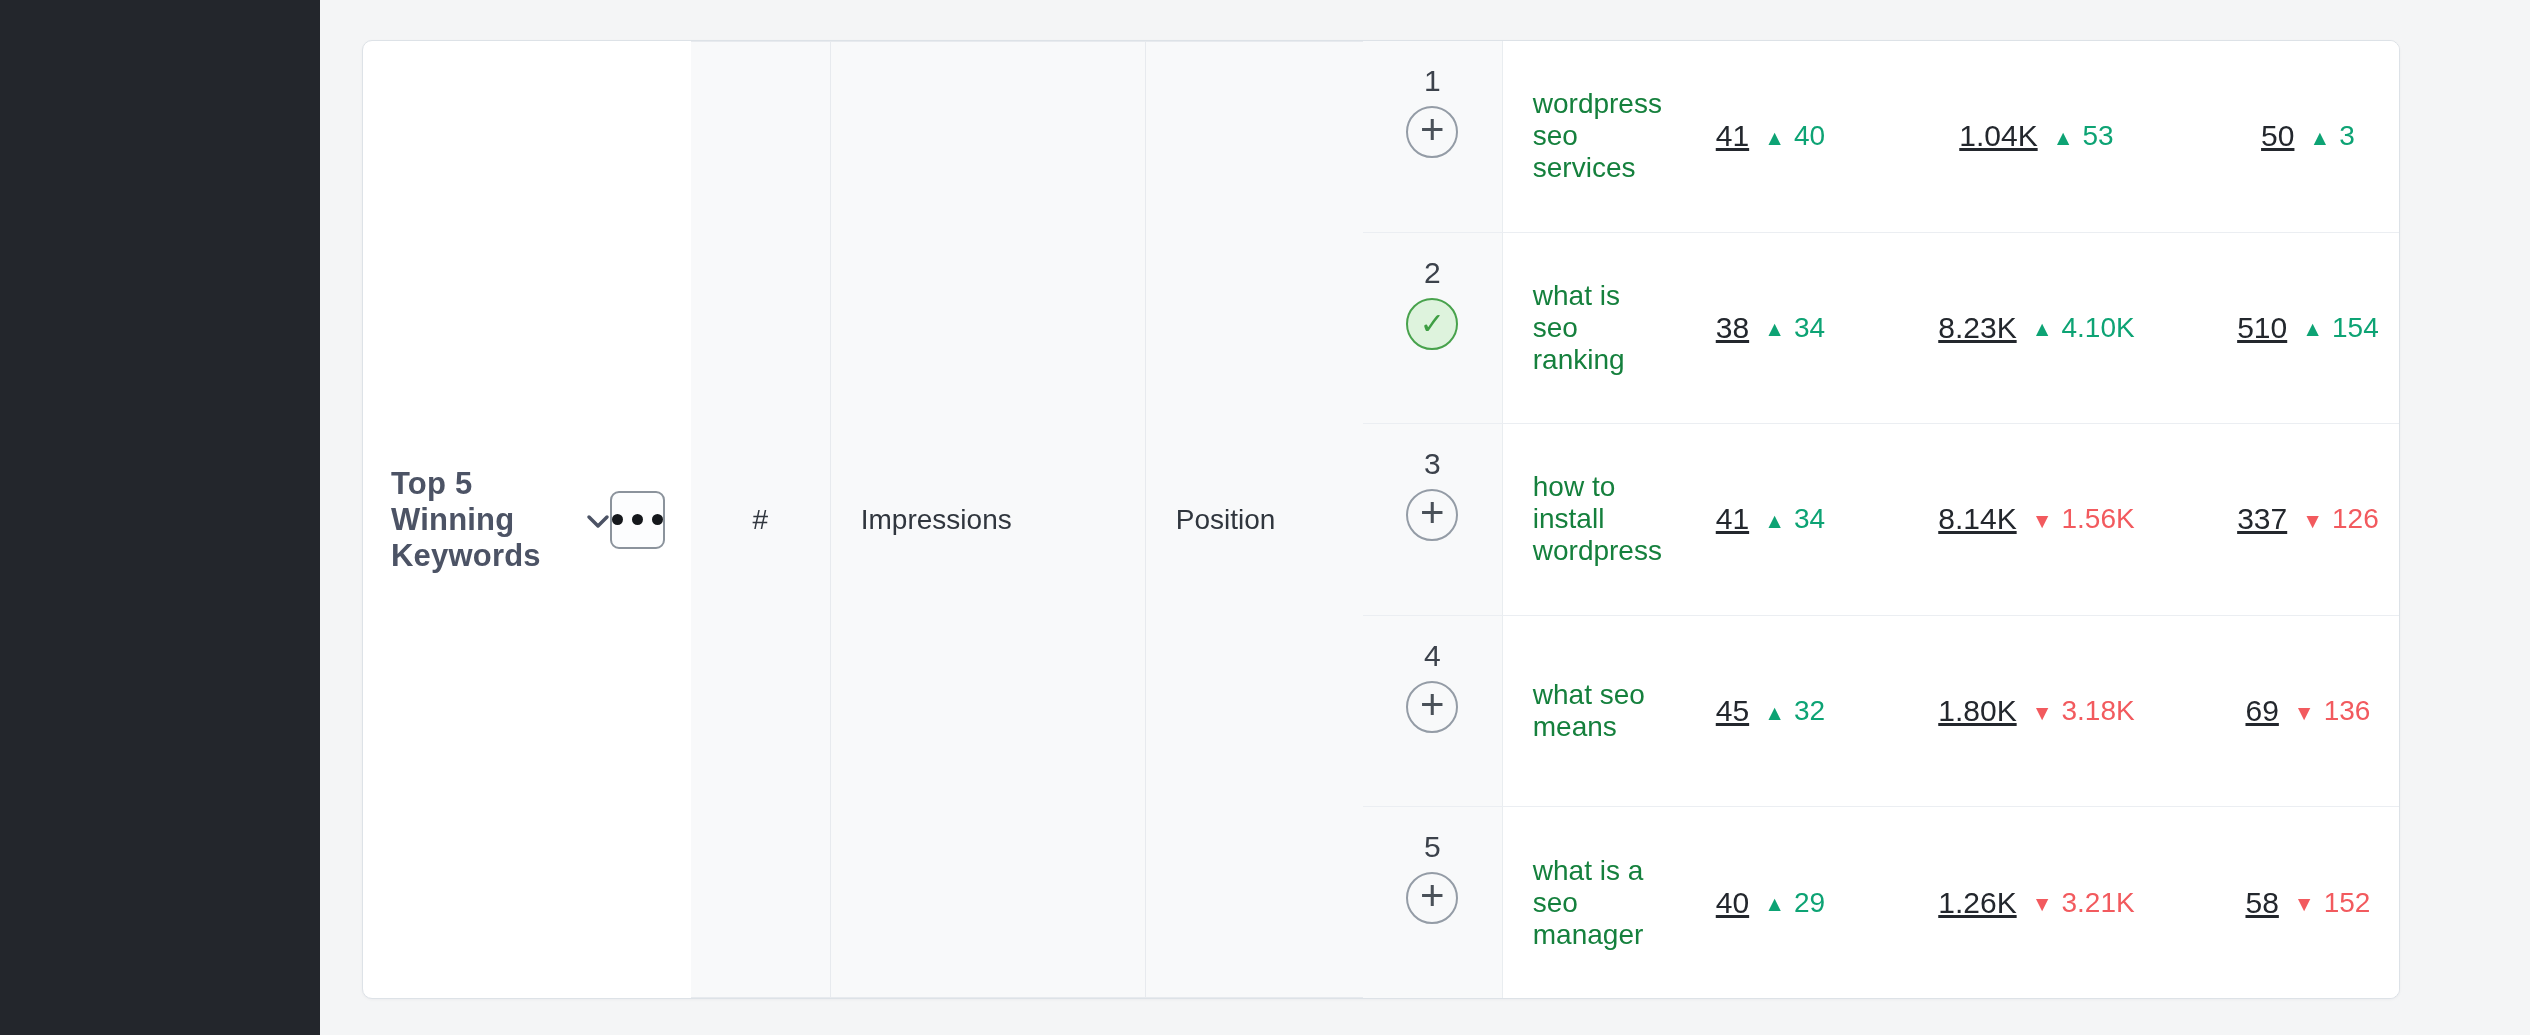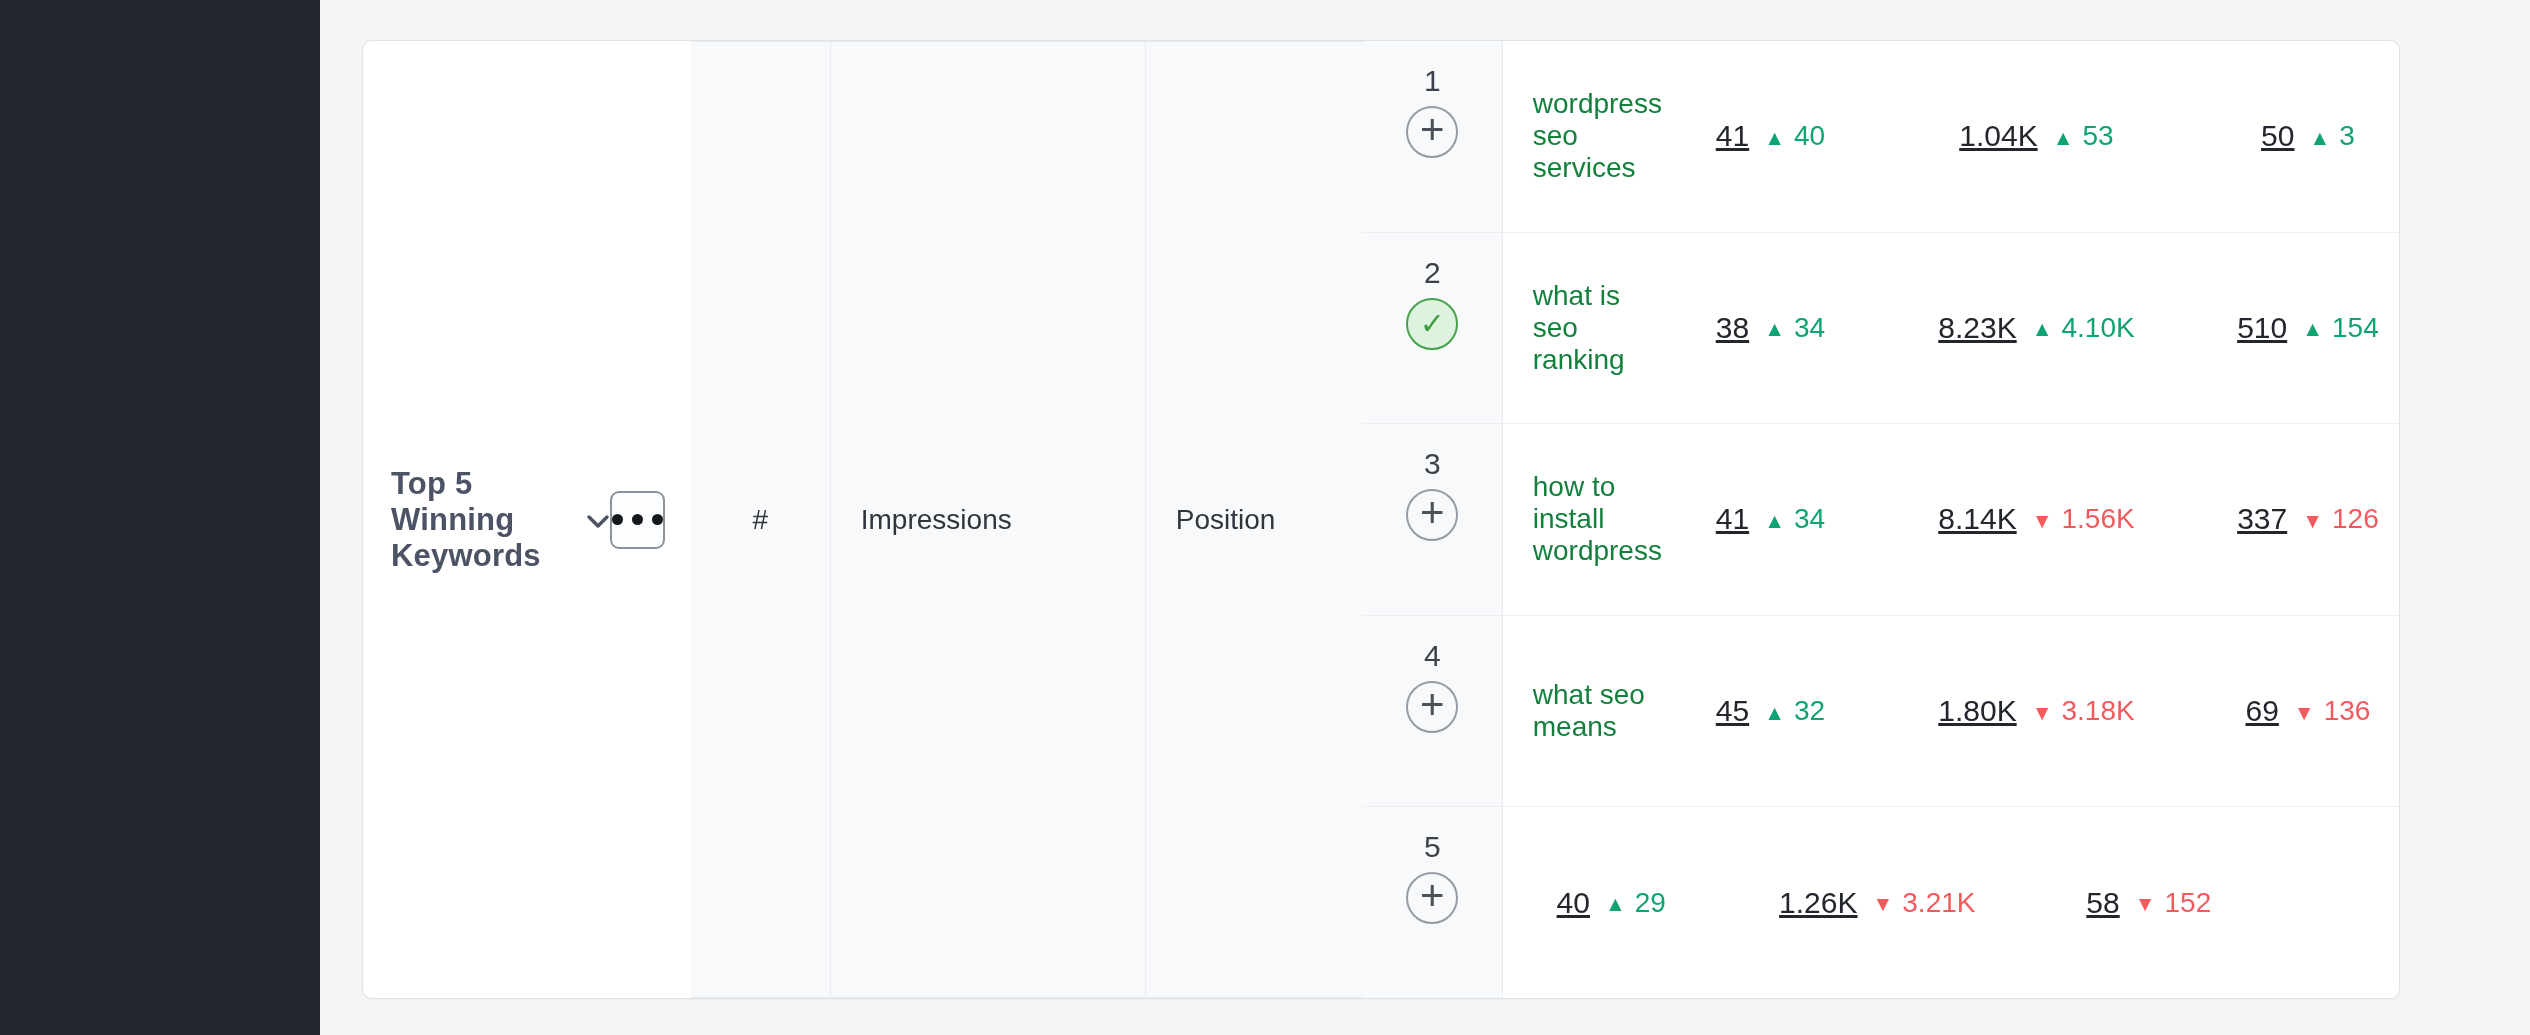--- a/index.html
+++ b/index.html
@@ -274,20 +274,23 @@
       </div>
     </div>
 
     <div class="trow">
       <div class="cell c-index">
         <div class="idx">5</div>
         <button class="action add">
           <span class="glyph">+</span>
         </button>
       </div>
+      <div class="cell c-keyword">
+        <span>what is a seo manager</span>
+      </div>
       <div class="cell c-metric c-position">
         <span class="val">40</span>
         <span class="delta up">
           <span class="arrow">▲</span>
           <span>29</span>
         </span>
       </div>
       <div class="cell c-metric c-impressions">
         <span class="val">1.26K</span>
         <span class="delta down">

